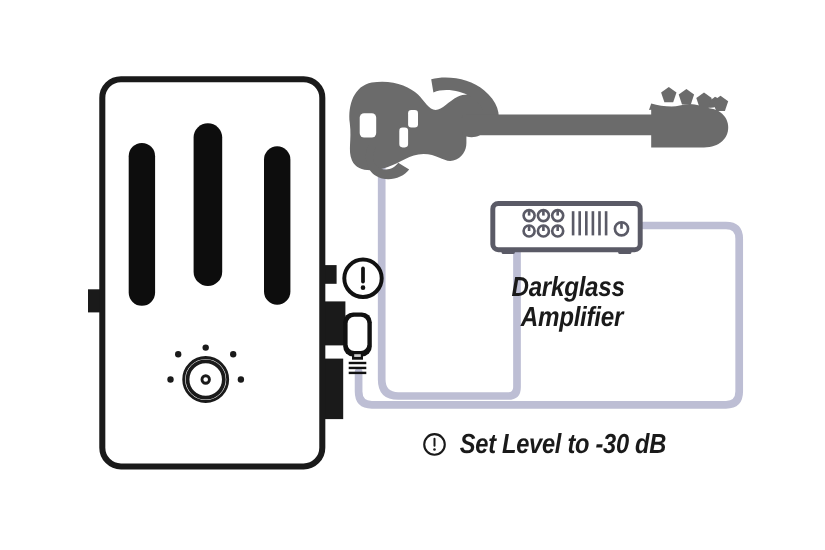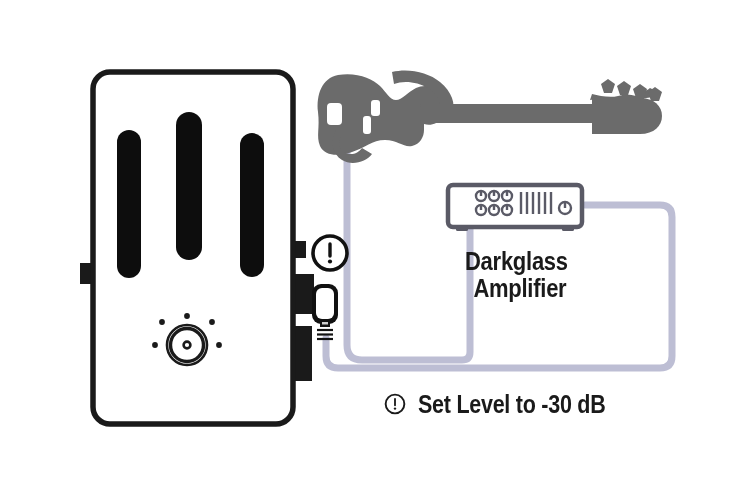--- a/index.html
+++ b/index.html
@@ -11,20 +11,21 @@
     width: 750px;
     height: 500px;
     font-family: "Liberation Sans", sans-serif;
     overflow: hidden;
   }
   #stage {
     position: relative;
     width: 750px;
     height: 500px;
     background: #ffffff;
+    font-style: italic;
   }
   #diagram {
     position: absolute;
     left: 0;
     top: 0;
     width: 750px;
     height: 500px;
   }
   .label-text {
     position: absolute;

